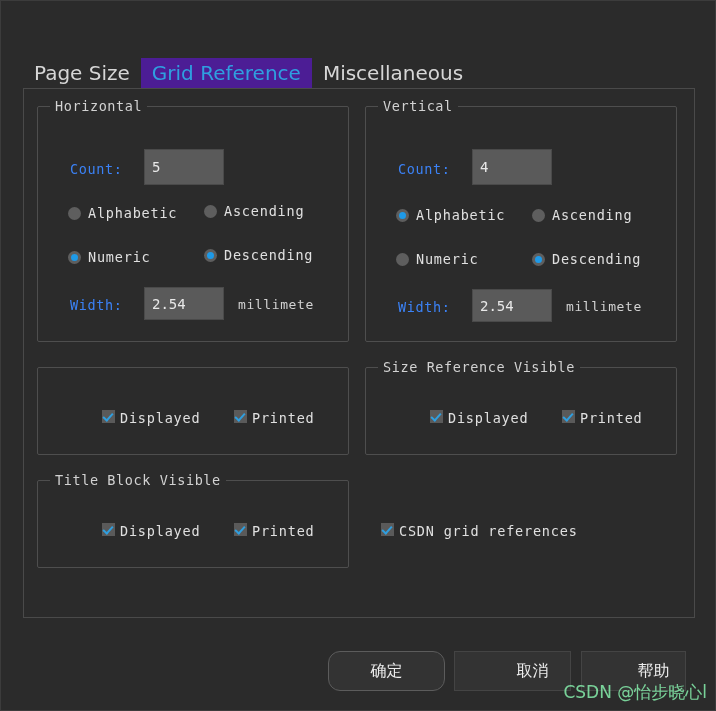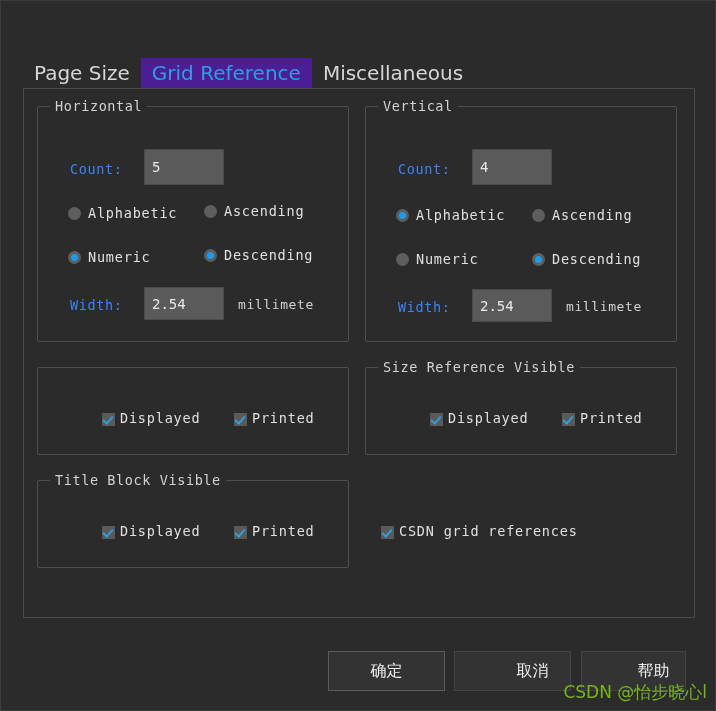--- a/index.html
+++ b/index.html
@@ -179,21 +179,21 @@
     margin-left: 7px;
     color: #e0e0e0;
     font-size: 13.5px;
     letter-spacing: .8px;
   }
 
   
   .checkbox {
     position: absolute;
     display: flex;
-    align-items: flex-end;
+    align-items: flex-start;
     cursor: pointer;
     white-space: nowrap;
   }
   .checkbox .box {
     width: 13px;
     height: 13px;
     background: #5a5a5a;
     position: relative;
     flex: 0 0 auto;
     display: inline-block;
@@ -225,30 +225,30 @@
     box-sizing: border-box;
     color: #ececec;
     font-family: "DejaVu Sans", sans-serif;
     font-size: 16px;
     display: flex;
     align-items: center;
     justify-content: center;
     cursor: pointer;
   }
   .btn.secondary { border-color: #444444; padding-left: 40px; }
-  #btn-ok     { left: 327px; top: 650px; width: 117px; }
+  #btn-ok     { left: 327px; top: 650px; width: 117px; border-radius: 12px; }
   #btn-cancel { left: 453px; top: 650px; width: 117px; }
   #btn-help   { left: 580px; top: 650px; width: 105px; }
 
   
   .watermark {
     position: absolute;
     right: 8px;
     bottom: 6px;
-    color: #84cc16;
+    color: #86efac;
     font-family: "DejaVu Sans", sans-serif;
     font-size: 17px;
     opacity: .85;
     pointer-events: none;
   }
 </style>
 </head>
 <body>
 
 <div class="dialog">

